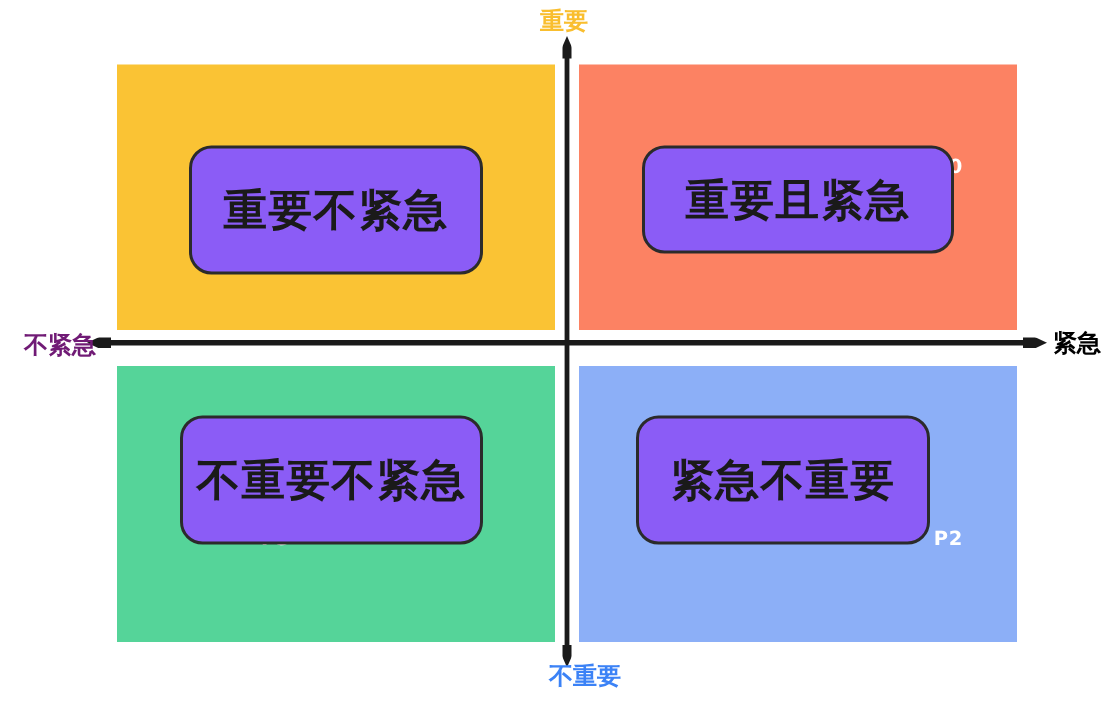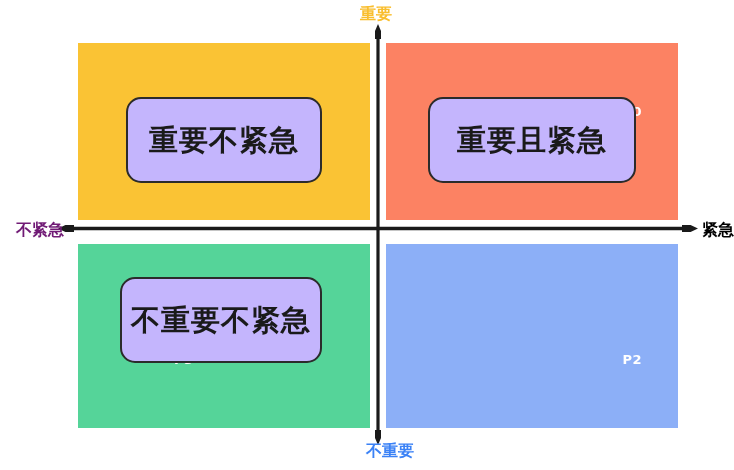--- a/index.html
+++ b/index.html
@@ -42,37 +42,37 @@
   #ptag-p1 { left: 96px;  top: 62px; }
   #ptag-p0 { right: 36px; top: 62px; }
   #ptag-p3 { left: 96px;  bottom: 62px; }
   #ptag-p2 { right: 36px; bottom: 62px; }
   #ptag-p0, #ptag-p2 { position: absolute; }
 
   
   .card {
     position: absolute;
     box-sizing: border-box;
-    background: #c4b5fd;
+    background: #8b5cf6;
     border: 2px solid #2b2b2b;
     border-radius: 15px;
     display: flex;
     align-items: center;
     justify-content: center;
   }
   .card-text {
     font-size: 29px;
     font-weight: 700;
     color: #1a1a1a;
     letter-spacing: 1px;
     line-height: 1;
     white-space: nowrap;
   }
   #card-p1 { left: 126px; top: 97px;  width: 196px; height: 86px; }
-  #card-p0 { left: 428px; top: 97px;  width: 208px; height: 86px; }
+  #card-p0 { left: 428px; top: 97px;  width: 208px; height: 72px; }
   #card-p3 { left: 120px; top: 277px; width: 202px; height: 86px; }
   #card-p2 { left: 424px; top: 277px; width: 196px; height: 86px; }
 
   
   #axis-vertical {
     position: absolute;
     left: 375px;
     top: 24px;
     width: 6px;
     height: 421px;
@@ -139,20 +139,23 @@
   </div>
 
   <div class="card" id="card-p0">
     <span class="card-text">重要且紧急</span>
   </div>
 
   <div class="card" id="card-p3">
     <span class="card-text">不重要不紧急</span>
   </div>
 
+  <div class="card" id="card-p2">
+    <span class="card-text">紧急不重要</span>
+  </div>
 
   <div id="axis-vertical">
     <svg class="axis-svg" viewBox="0 0 6 421" preserveAspectRatio="none">
       <line x1="3" y1="10" x2="3" y2="411" stroke="#1a1a1a" stroke-width="3.2"></line>
       <polygon points="3,0 9.5,15 -3.5,15" fill="#1a1a1a"></polygon>
       <polygon points="3,421 9.5,406 -3.5,406" fill="#1a1a1a"></polygon>
     </svg>
   </div>
 
   <div id="axis-horizontal">

